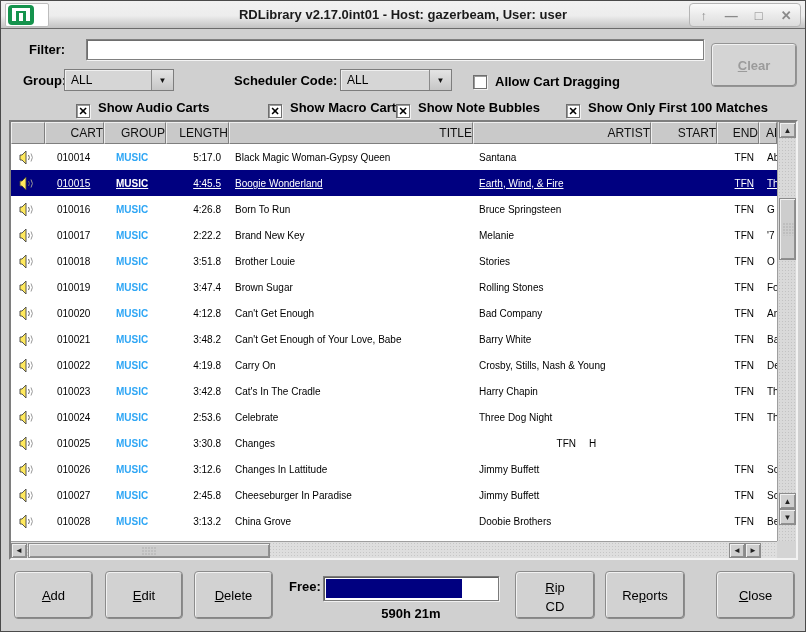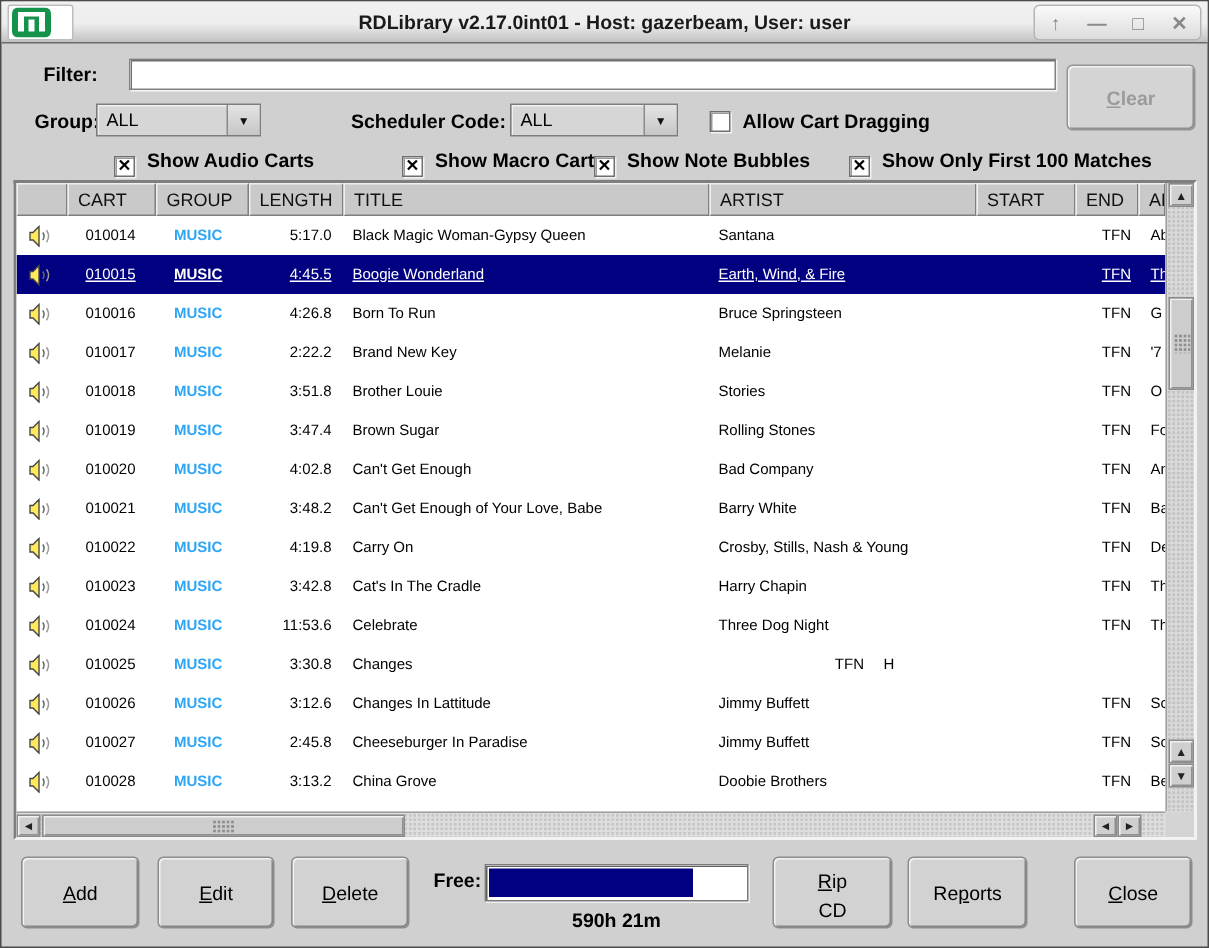--- a/index.html
+++ b/index.html
@@ -57,21 +57,21 @@
   
   .table-frame { position:absolute; left:8px; top:119px; width:789px; height:440px;
     border-top:2px solid #7e7e7e; border-left:2px solid #7e7e7e;
     border-right:2px solid #f2f2f2; border-bottom:2px solid #f2f2f2;
     background:#fff; overflow:hidden; }
   .table-inner { position:absolute; inset:0; }
   .grid { position:absolute; left:0; top:0; right:19px; bottom:17px; overflow:hidden; background:#fff; }
   .hdr-row { display:flex; height:22px; }
   .hdr-cell { background:#c9c9c9; border-top:1px solid #efefef; border-left:1px solid #efefef;
     border-right:1px solid #7f7f7f; border-bottom:1px solid #7f7f7f;
-    font-size:12px; color:#111; padding:3px 0 0 6px; overflow:hidden; white-space:nowrap; flex:none; }
+    font-size:12px; color:#111; padding:3px 0 0 6px; overflow:hidden; white-space:nowrap; flex:none;text-align:right; }
   .row { display:flex; height:26px; align-items:center; background:#fff; color:#000; font-size:10px; }
   .row.selected { background:#000080; color:#fff;text-decoration:underline; }
   .cell { flex:none; overflow:hidden; white-space:nowrap; padding-left:6px; }
   .c-icon { width:34px; padding-left:8px; display:flex; align-items:center; }
   .c-cart { width:59px; padding-left:12px; }
   .c-group { width:62px; padding-left:12px; font-weight:bold; }
   .row .c-group { color:#2ea6f5; }
   .row.selected .c-group { color:#fff; }
   .c-len { width:63px; text-align:right; padding-right:8px; padding-left:0; }
   .c-title { width:244px; }
@@ -313,21 +313,21 @@
   <div class="row">
     <div class="cell c-icon">
       <svg width="16" height="15" viewBox="0 0 16 15">
         <polygon points="7,1 7,14 3,10 1,10 1,5 3,5" fill="#ffe95c" stroke="#444" stroke-width="0.9"></polygon>
         <path d="M9.5 5 q1.8 2.5 0 5" stroke="#666" fill="none" stroke-width="1"></path>
         <path d="M12 3.5 q2.8 4 0 8" stroke="#999" fill="none" stroke-width="1"></path>
       </svg>
     </div>
     <div class="cell c-cart">010020</div>
     <div class="cell c-group">MUSIC</div>
-    <div class="cell c-len">4:02.8</div>
+    <div class="cell c-len">4:12.8</div>
     <div class="cell c-title">Can't Get Enough</div>
     <div class="cell c-artist">Bad Company</div>
     <div class="cell c-start"></div>
     <div class="cell c-end">TFN</div>
     <div class="cell c-album">An</div>
   </div>
 
   <div class="row">
     <div class="cell c-icon">
       <svg width="16" height="15" viewBox="0 0 16 15">
@@ -385,21 +385,21 @@
   <div class="row">
     <div class="cell c-icon">
       <svg width="16" height="15" viewBox="0 0 16 15">
         <polygon points="7,1 7,14 3,10 1,10 1,5 3,5" fill="#ffe95c" stroke="#444" stroke-width="0.9"></polygon>
         <path d="M9.5 5 q1.8 2.5 0 5" stroke="#666" fill="none" stroke-width="1"></path>
         <path d="M12 3.5 q2.8 4 0 8" stroke="#999" fill="none" stroke-width="1"></path>
       </svg>
     </div>
     <div class="cell c-cart">010024</div>
     <div class="cell c-group">MUSIC</div>
-    <div class="cell c-len">11:53.6</div>
+    <div class="cell c-len">2:53.6</div>
     <div class="cell c-title">Celebrate</div>
     <div class="cell c-artist">Three Dog Night</div>
     <div class="cell c-start"></div>
     <div class="cell c-end">TFN</div>
     <div class="cell c-album">Th</div>
   </div>
 
   <div class="row">
     <div class="cell c-icon">
       <svg width="16" height="15" viewBox="0 0 16 15">

